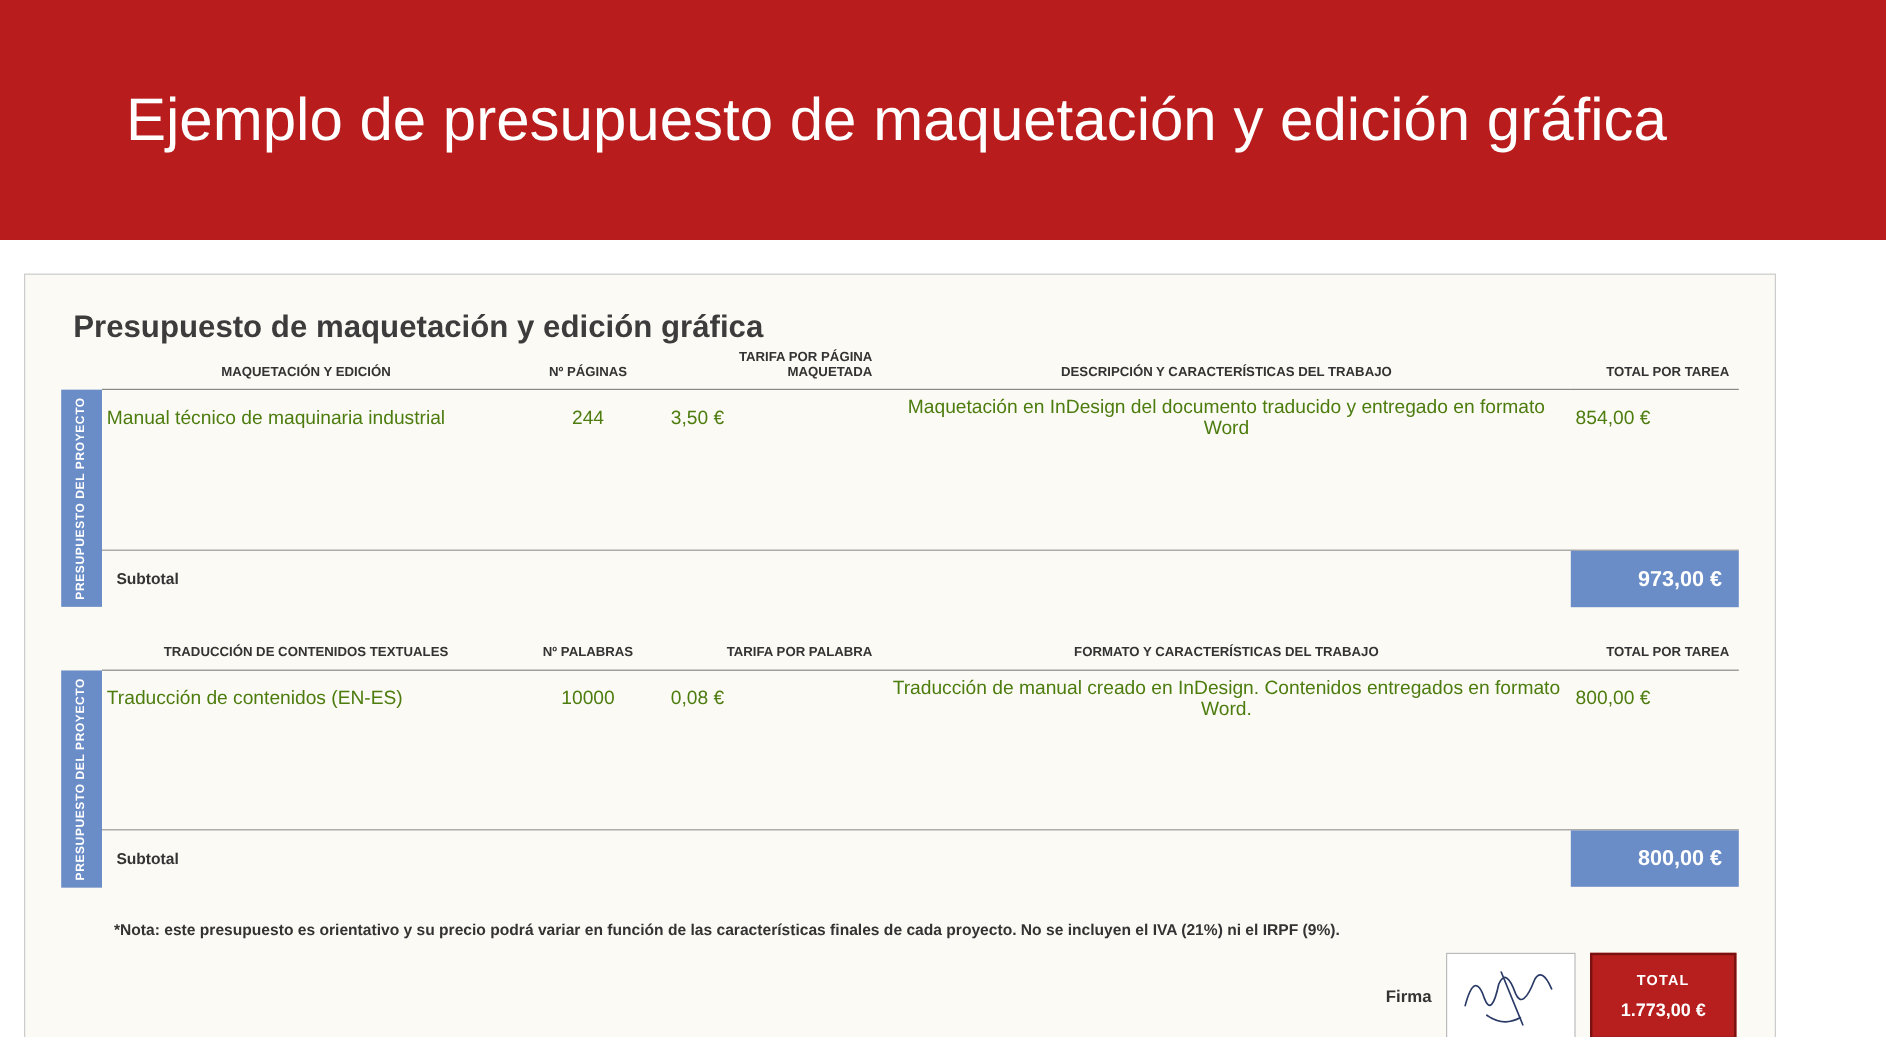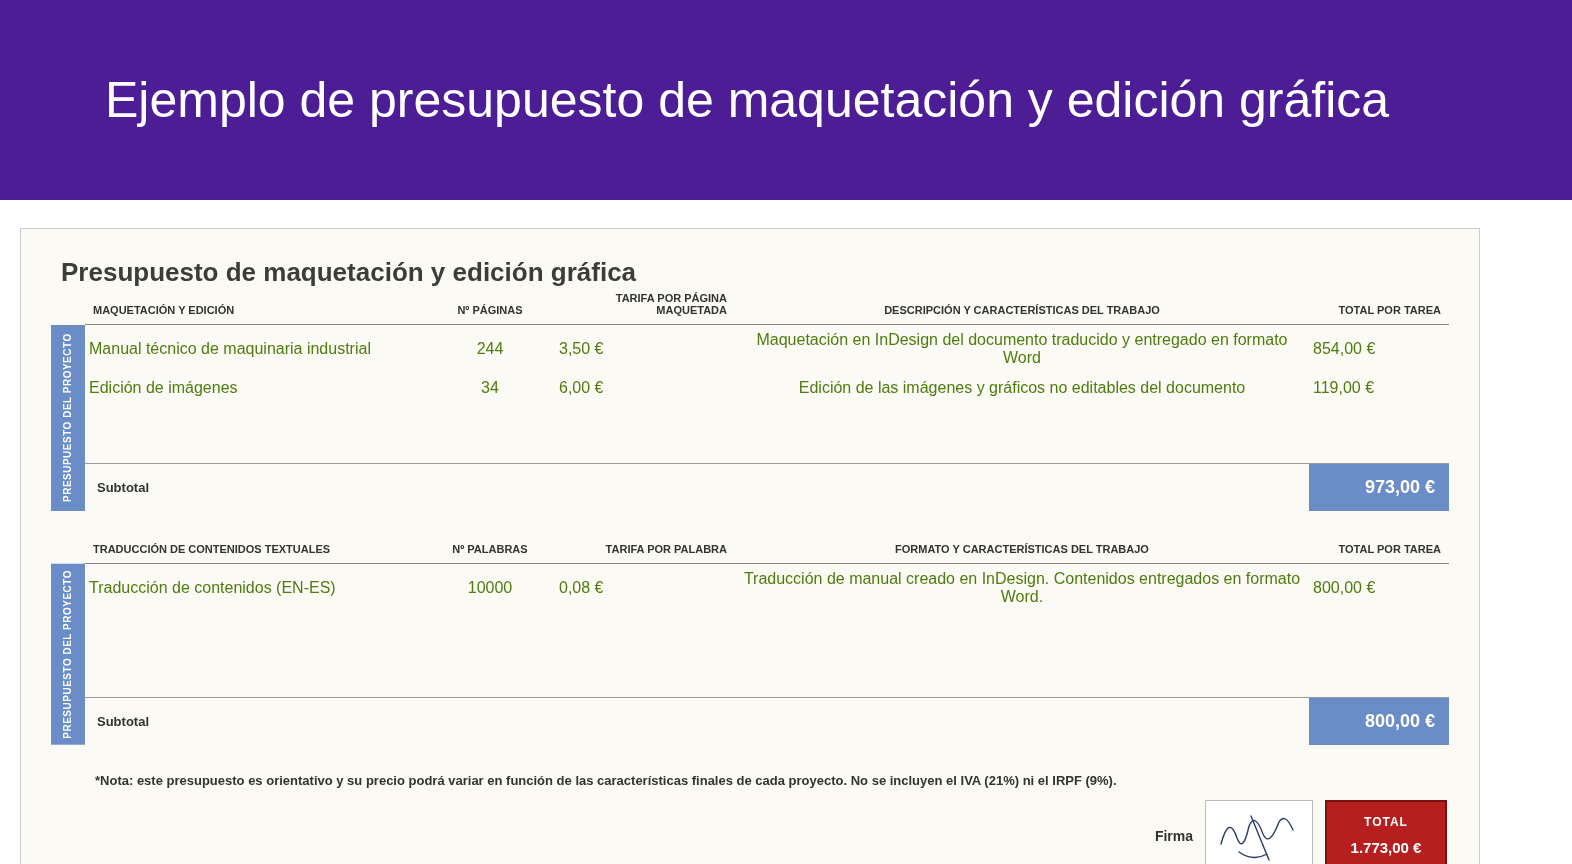--- a/index.html
+++ b/index.html
@@ -2,21 +2,21 @@
 <html><head>
   <meta charset="utf-8">
   <style>
     * { box-sizing: border-box; margin: 0; padding: 0; }
     body {
       font-family: Arial, Helvetica, sans-serif;
       background: #fff;
       width: 1572px;
     }
     .banner {
-      background: #4c1d95;
+      background: #b91c1c;
       height: 200px;
       display: flex;
       align-items: center;
       padding-left: 105px;
     }
     .banner-title {
       color: #fff;
       font-size: 50px;
       font-weight: 300;
     }
@@ -70,21 +70,21 @@
     table {
       width: 100%;
       border-collapse: collapse;
       font-size: 12px;
       color: #444;
     }
     thead th {
       font-size: 11px;
       font-weight: bold;
       color: #333;
-      text-align: left;
+      text-align: center;
       padding: 4px 8px 8px 8px;
       border-bottom: 1px solid #888;
       vertical-align: bottom;
     }
     thead th.center { text-align: center; }
     thead th.right { text-align: right; }
     tbody td {
       padding: 6px 4px;
       font-size: 16px;
       color: #4d7c0f;
@@ -222,27 +222,20 @@
               <col class="col-feat">
               <col class="col-tot">
           </colgroup>
           <tbody>
             <tr>
               <td>Manual técnico de maquinaria industrial</td>
               <td class="center">244</td>
               <td class="right">3,50 €</td>
               <td class="center">Maquetación en InDesign del documento traducido y entregado en formato Word</td>
               <td class="right">854,00 €</td>
-            </tr>
-            <tr>
-              <td>Edición de imágenes</td>
-              <td class="center">34</td>
-              <td class="right">6,00 €</td>
-              <td class="center">Edición de las imágenes y gráficos no editables del documento</td>
-              <td class="right">119,00 €</td>
             </tr>
           </tbody>
         </table>
         <div class="spacer-rows"></div>
         <div class="subtotal-row">
           <div class="subtotal-label">Subtotal</div>
           <div class="subtotal-value">973,00 €</div>
         </div>
       </div>
     </div>

